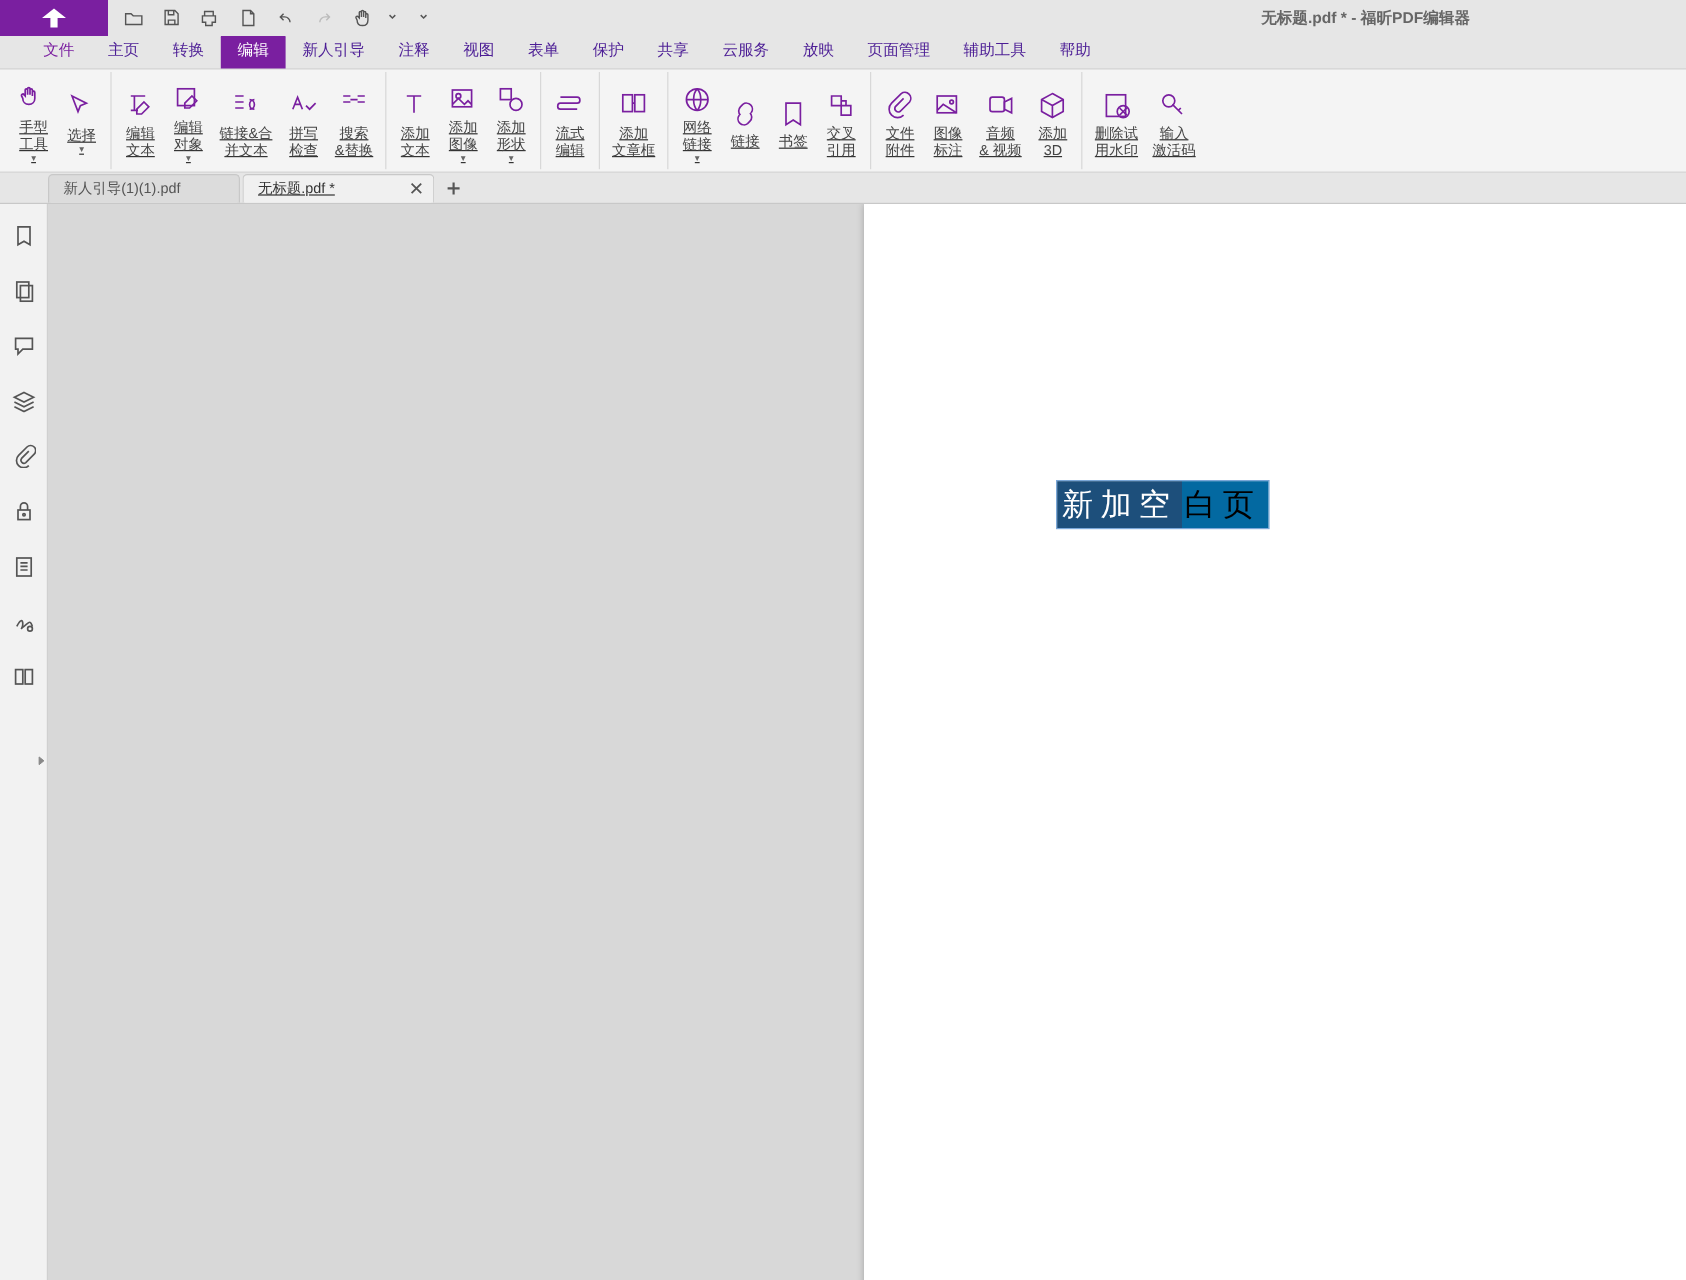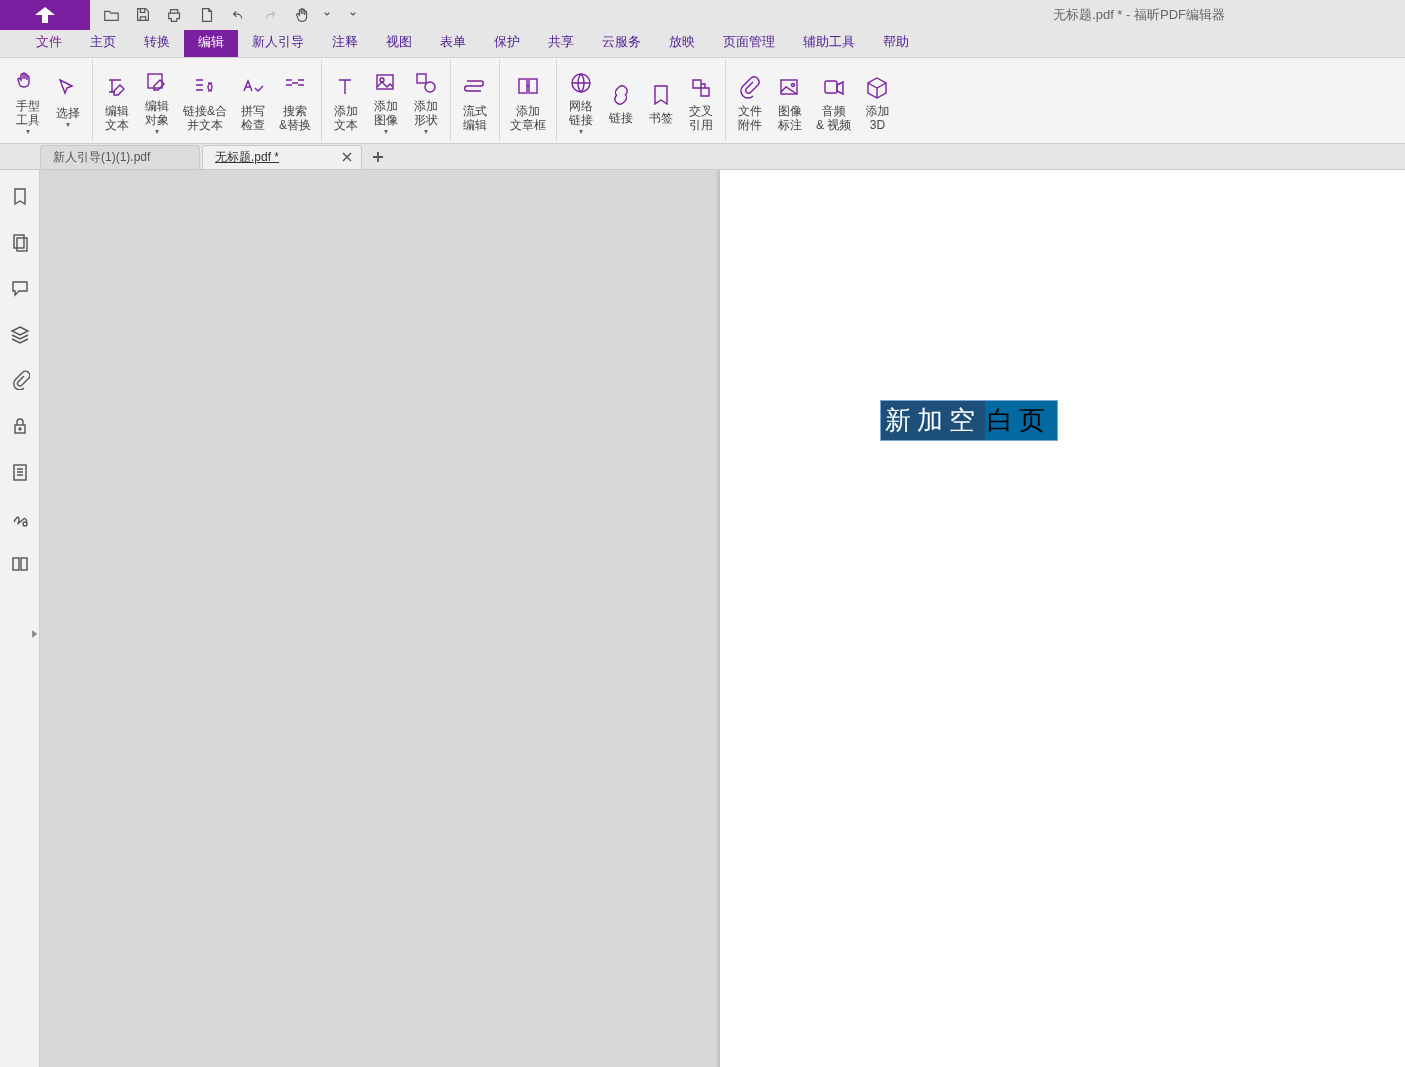--- a/index.html
+++ b/index.html
@@ -8,30 +8,30 @@
   
   .titlebar { height: 30px; background: #e6e6e6; display: flex; align-items: center; position: relative; }
   .logo-box { width: 90px; height: 30px; background: #7A1FA0; display: flex; align-items: center; justify-content: center; }
   .logo-box svg { width: 26px; height: 26px; fill: #fff; }
   .qat { display: flex; align-items: center; padding-left: 6px; gap: 2px; }
   .qat-btn { width: 30px; height: 26px; display: flex; align-items: center; justify-content: center; cursor: pointer; }
   .qat-btn svg { width: 18px; height: 18px; stroke: #555; fill: none; stroke-width: 1.3; }
   .qat-btn.disabled svg { stroke: #bbb; }
   .qat-drop { width: 14px; display:flex; align-items:center; justify-content:center; }
   .qat-drop svg { width:8px; height:8px; stroke:#555; fill:none; stroke-width:1.5;}
-  .title-text { position: absolute; right: 180px; top: 0; height: 30px; display: flex; align-items: center; color: #666; font-size: 13px; }
+  .title-text { position: absolute; right: 180px; top: 0; height: 30px; display: flex; align-items: center; color: #666; font-size: 13px; font-weight: bold; }
 
   
   .menubar { height: 28px; background: #e6e6e6; display: flex; align-items: flex-end; padding-left: 22px; gap: 0; border-bottom: 1px solid #d0d0d0;}
   .menu-item { padding: 5px 14px 6px 14px; font-size: 13px; color: #4c1d95; cursor: pointer; }
   .menu-item.file { color: #7A1FA0; }
   .menu-item.active { background: #7A1FA0; color: #fff; border-radius: 3px 3px 0 0; }
 
   
-  .ribbon { height: 86px; background: #f4f4f4; display: flex; align-items: stretch; border-bottom: 1px solid #cfcfcf; padding: 2px 4px 2px 4px; }
+  .ribbon { height: 86px; background: #f4f4f4; display: flex; align-items: stretch; border-bottom: 1px solid #cfcfcf; padding: 2px 4px 2px 4px; text-decoration: underline; }
   .rgroup { display: flex; align-items: center; padding: 0 4px; border-right: 1px solid #d8d8d8; }
   .rgroup:last-child { border-right: none; }
   .rbtn { display: flex; flex-direction: column; align-items: center; justify-content: flex-start; padding: 4px 6px 0 6px; min-width: 40px; cursor: pointer; }
   .rbtn .ico { width: 28px; height: 28px; display:flex; align-items:center; justify-content:center; margin-bottom: 2px;}
   .rbtn .ico svg { width: 26px; height: 26px; stroke: #7A1FA0; fill: none; stroke-width: 1.4; }
   .rbtn .lbl { font-size: 12px; color: #444; text-align: center; line-height: 14px; white-space: pre-line; }
   .rbtn .drop { font-size: 8px; color: #666; line-height: 8px; margin-top:1px;}
 
   
   .doctabs { height: 26px; background: #e6e6e6; display: flex; align-items: flex-end; padding-left: 40px; border-bottom: 1px solid #c8c8c8; }
@@ -471,20 +471,40 @@
       <div class="rbtn">
         <div class="ico">
           <svg viewBox="0 0 26 26">
             <use href="#i-cube"></use>
           </svg>
         </div>
         <div class="lbl">添加
 3D</div>
       </div>
     </div>
+    <div class="rgroup">
+      <div class="rbtn">
+        <div class="ico">
+          <svg viewBox="0 0 26 26">
+            <use href="#i-del-wm"></use>
+          </svg>
+        </div>
+        <div class="lbl">删除试
+用水印</div>
+      </div>
+      <div class="rbtn">
+        <div class="ico">
+          <svg viewBox="0 0 26 26">
+            <use href="#i-key"></use>
+          </svg>
+        </div>
+        <div class="lbl">输入
+激活码</div>
+      </div>
+    </div>
   </div>
 
 <div class="doctabs" id="doctabs">
     <div class="doctab">
       <span>新人引导(1)(1).pdf</span>
     </div>
     <div class="doctab active">
       <span>无标题.pdf *</span>
       <span class="close"><svg viewBox="0 0 12 12">
           <use href="#i-close"></use>

